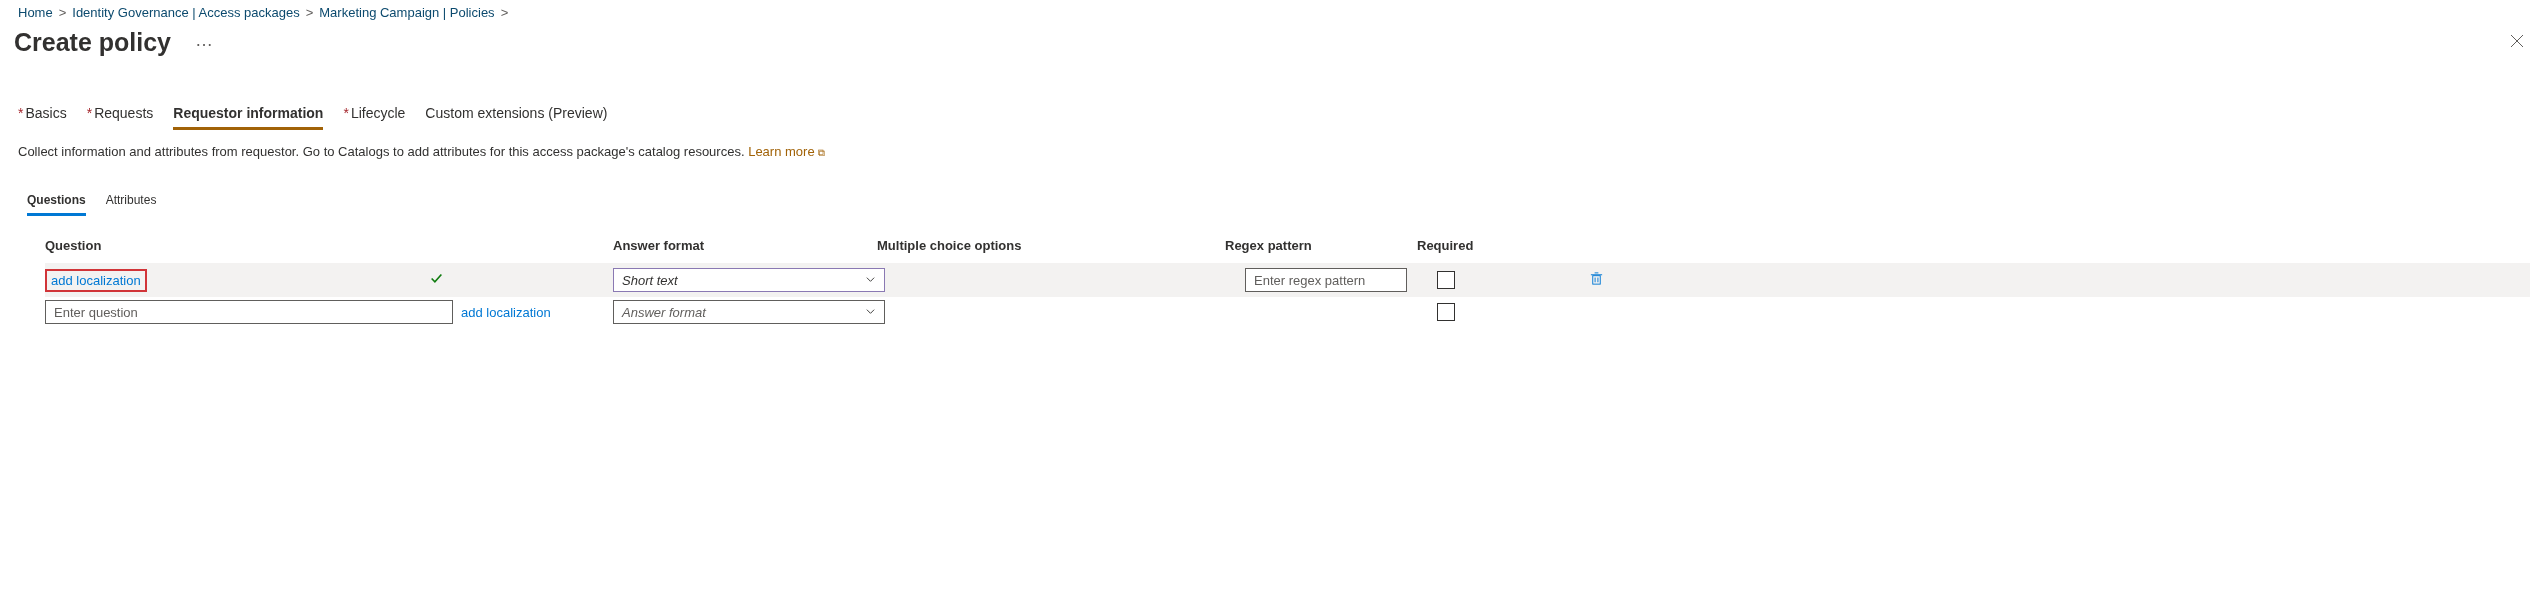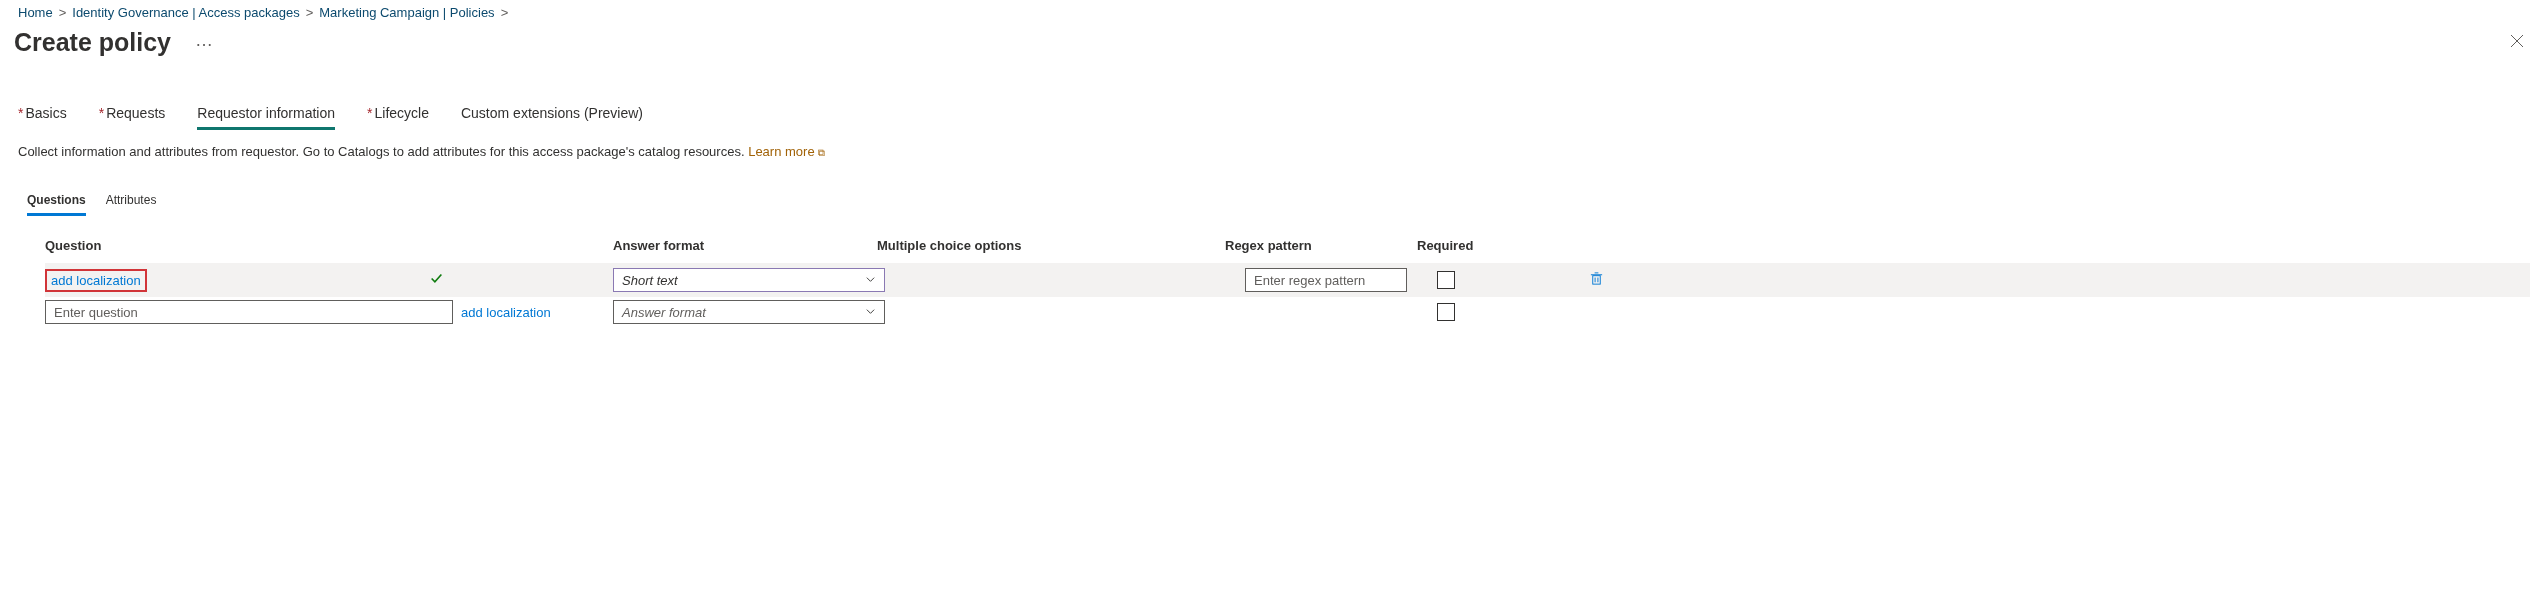--- a/index.html
+++ b/index.html
@@ -50,35 +50,35 @@
     }
     .close-btn {
       cursor: pointer;
       color: #605e5c;
       padding: 6px;
     }
     .close-btn svg { width: 14px; height: 14px; }
     
     .main-tabs {
       display: flex;
-      gap: 32px;
+      gap: 20px;
       padding: 0 18px;
       margin-top: 48px;
       font-size: 14px;
     }
     .main-tab {
       position: relative;
       cursor: pointer;
       color: #323130;
       padding-bottom: 6px;
     }
     .main-tab .req { color: #a4262c; margin-right: 2px; }
     .main-tab.active {
-      font-weight: 400;
-      border-bottom: 3px solid #0f766e;
+      font-weight: 700;
+      border-bottom: 3px solid #a16207;
     }
     
     .description {
       padding: 14px 18px 0 18px;
       font-size: 13px;
       color: #323130;
     }
     .description a { color: #a16207; text-decoration: none; }
     .ext-icon { font-size: 10px; margin-left: 3px; }
     

